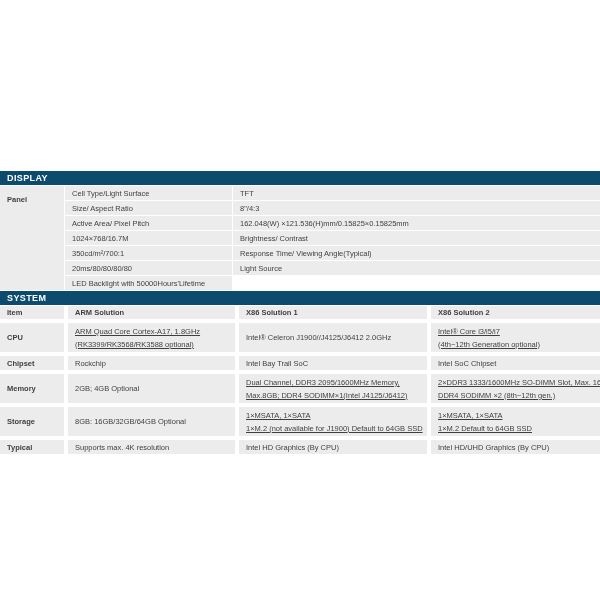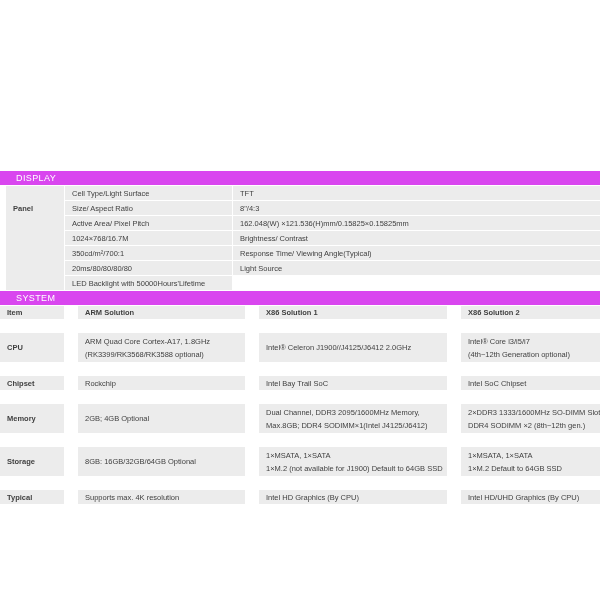--- a/index.html
+++ b/index.html
@@ -2,42 +2,42 @@
 <html><head>
 <meta charset="utf-8">
 <style>
   html,body{margin:0;padding:0;}
   body{
     width:600px;height:600px;background:#ffffff;position:relative;
     font-family:"Liberation Sans", sans-serif;color:#3f3f3f;
   }
   .spec-wrap{position:absolute;left:0;top:171px;width:600px;}
   .section-bar{
-    height:14px;background:#d946ef;color:#ffffff;
-    font-size:9px;font-weight:normal;line-height:14px;
-    padding-left:16px;letter-spacing:0.4px;box-sizing:border-box;
+    height:14px;background:#0c4a6e;color:#ffffff;
+    font-size:9px;font-weight:bold;line-height:14px;
+    padding-left:7px;letter-spacing:0.4px;box-sizing:border-box;
   }
   .gap1{height:1px;}
   .dtable{
     display:grid;grid-template-columns:64px 167px 1fr;
     grid-auto-rows:14px;gap:1px;background:#ffffff;
   }
   .stable{
     display:grid;grid-template-columns:64px 167px 188px 1fr;
-    grid-template-rows:13px 29px 14px 29px 29px 14px;gap:14px;background:#ffffff;
+    grid-template-rows:13px 29px 14px 29px 29px 14px;gap:4px;background:#ffffff;
   }
   .cell{
     background:#ececec;font-size:7.5px;line-height:13px;
     display:flex;align-items:center;padding-left:7px;box-sizing:border-box;
     overflow:hidden;white-space:nowrap;
   }
   .cell.multi{flex-direction:column;justify-content:center;align-items:flex-start;}
-  .cell .ln{line-height:13px;white-space:nowrap;}
+  .cell .ln{line-height:13px;white-space:nowrap;text-decoration:underline;}
   .bold{font-weight:bold;}
-  .panel{grid-row:1 / span 7;align-items:flex-start;padding-top:16px;margin-left:6px;}
+  .panel{grid-row:1 / span 7;align-items:flex-start;padding-top:7px;}
 </style>
 </head>
 <body>
 
 <div class="spec-wrap">
 
   <div class="section-bar">DISPLAY</div>
   <div class="gap1"></div>
   <div class="dtable">
     <div class="cell bold panel">Panel</div>

